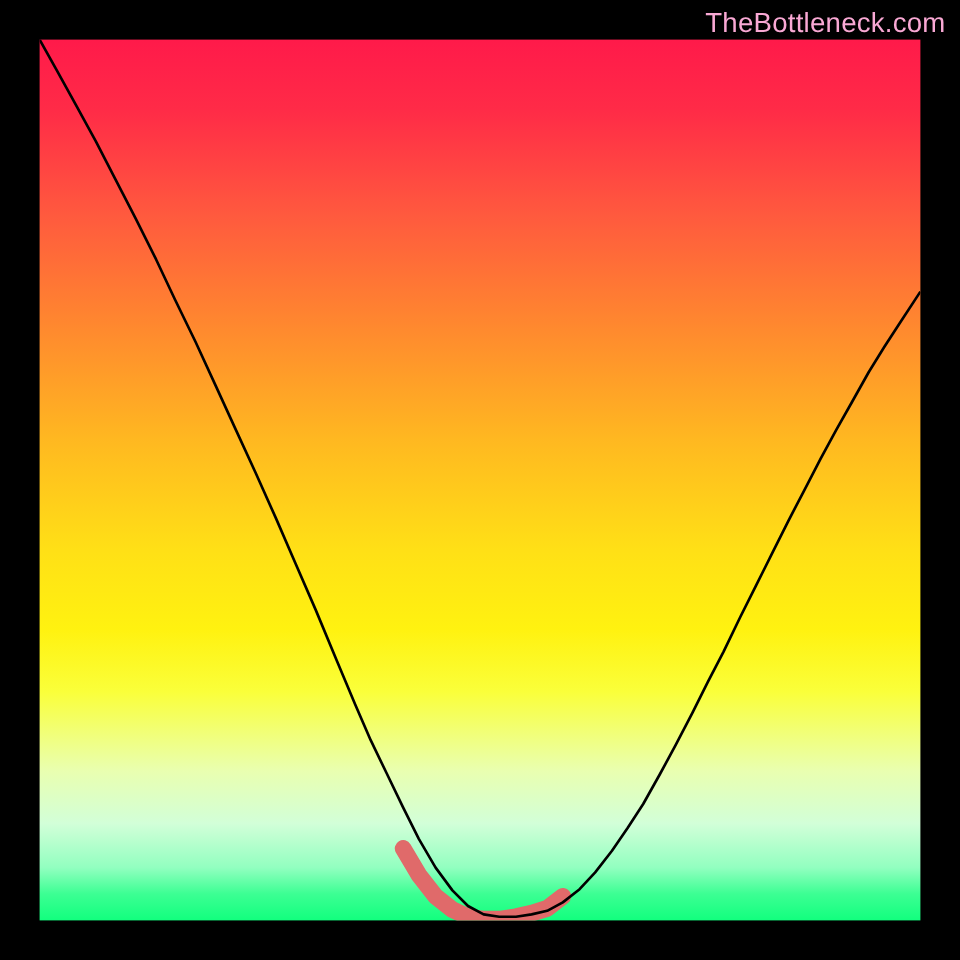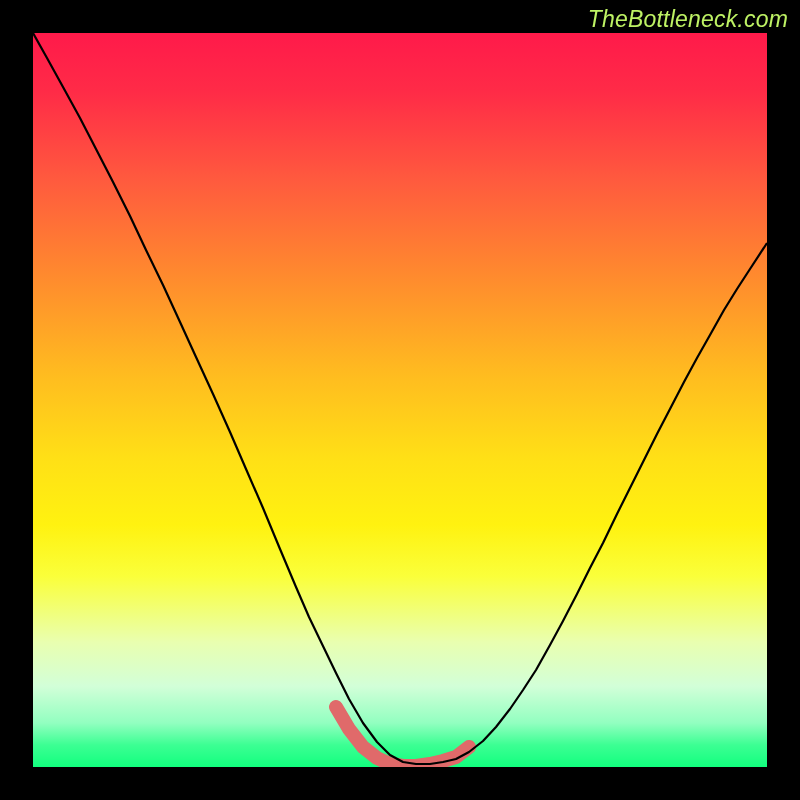--- a/index.html
+++ b/index.html
@@ -38,25 +38,24 @@
       #d2ffd8 89%,
       #92ffc0 94%,
       #3cff93 97%,
       #12ff7e 100%
     );
   }
   .watermark {
     position: absolute;
     top: 6px;
     right: 12px;
-    color: #bef264;
+    color: #f9a8d4;
     font-size: 23px;
     letter-spacing: 0.2px;
     user-select: none;
-    font-style: italic;
   }
   svg.curve {
     position: absolute;
     left: 0;
     top: 0;
     width: 734px;
     height: 734px;
   }
 </style>
 </head>

